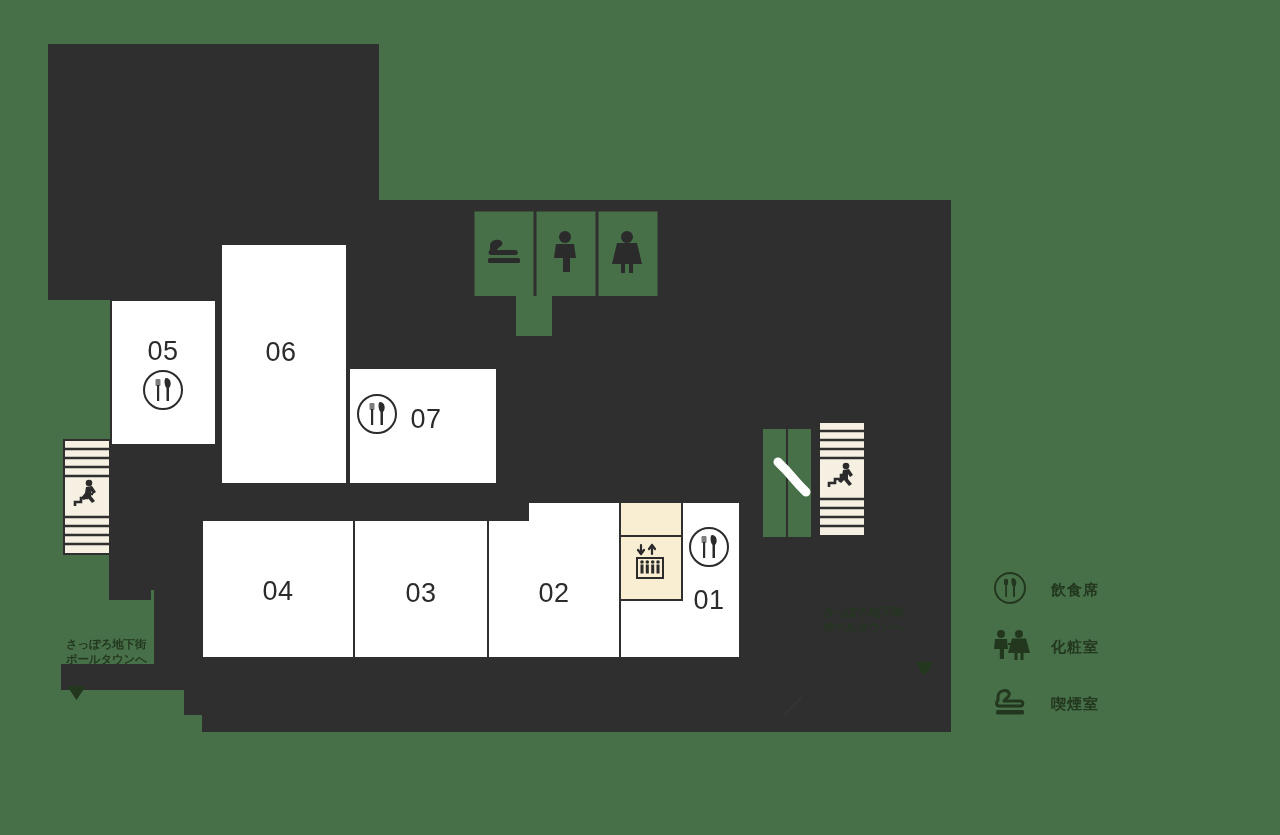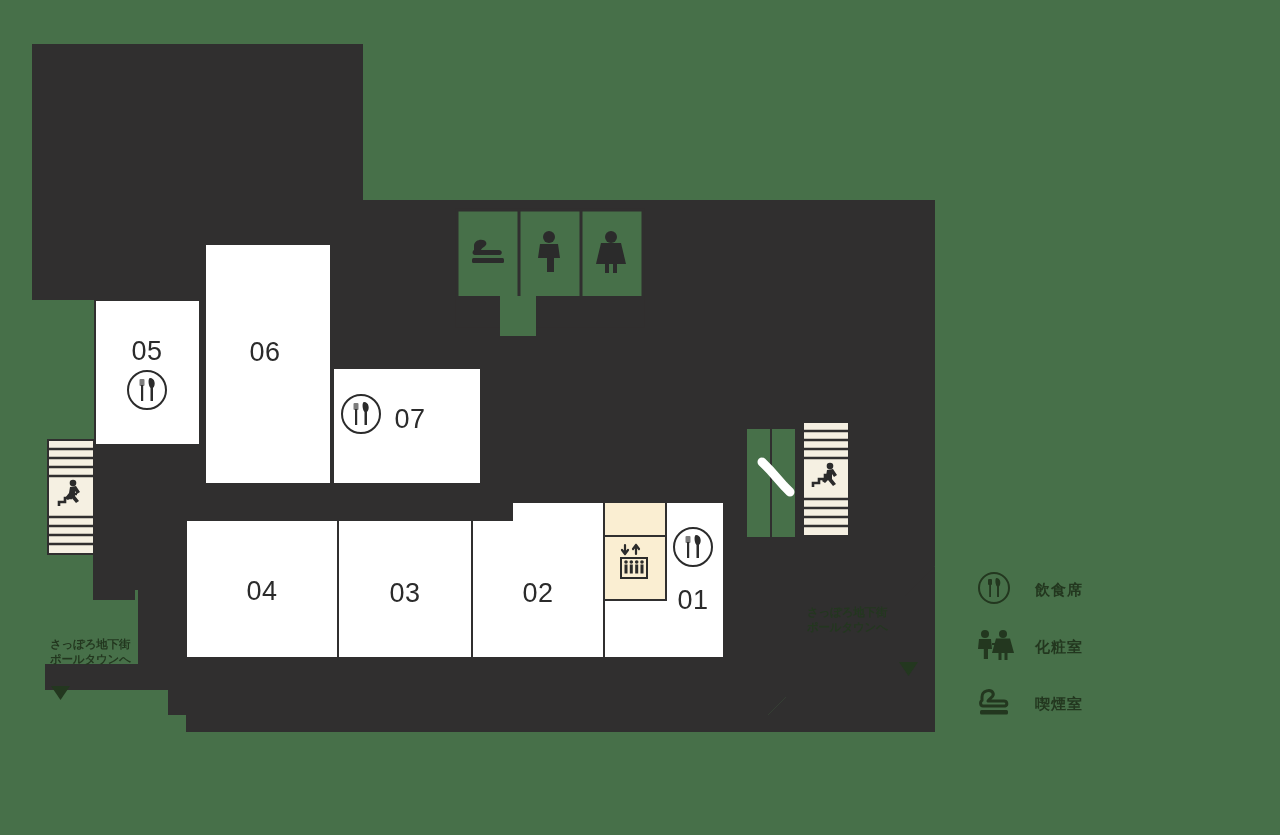--- a/index.html
+++ b/index.html
@@ -10,21 +10,21 @@
   }
   body {
     width: 1280px;
     height: 835px;
     position: relative;
     overflow: hidden;
     font-family: "Liberation Sans", sans-serif;
   }
   #map-root {
     position: absolute;
-    left: 0; top: 0;
+    left: 16px; top: 0;
     width: 1184px;
     height: 835px;
     text-align: right;
   }
   svg.map-svg {
     position: absolute;
     left: 0; top: 0;
     width: 1280px;
     height: 835px;
     display: block;

